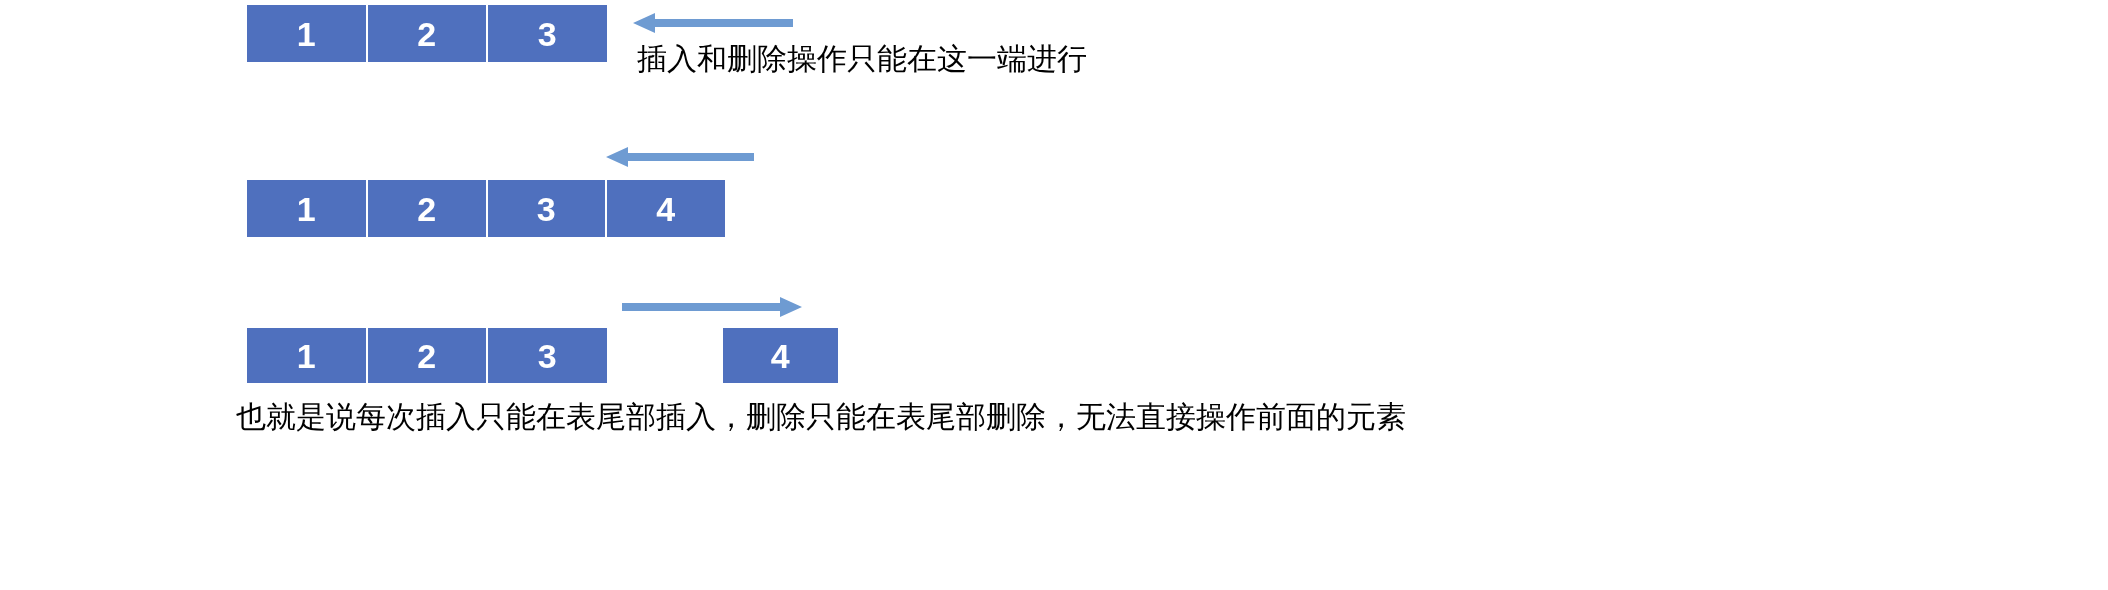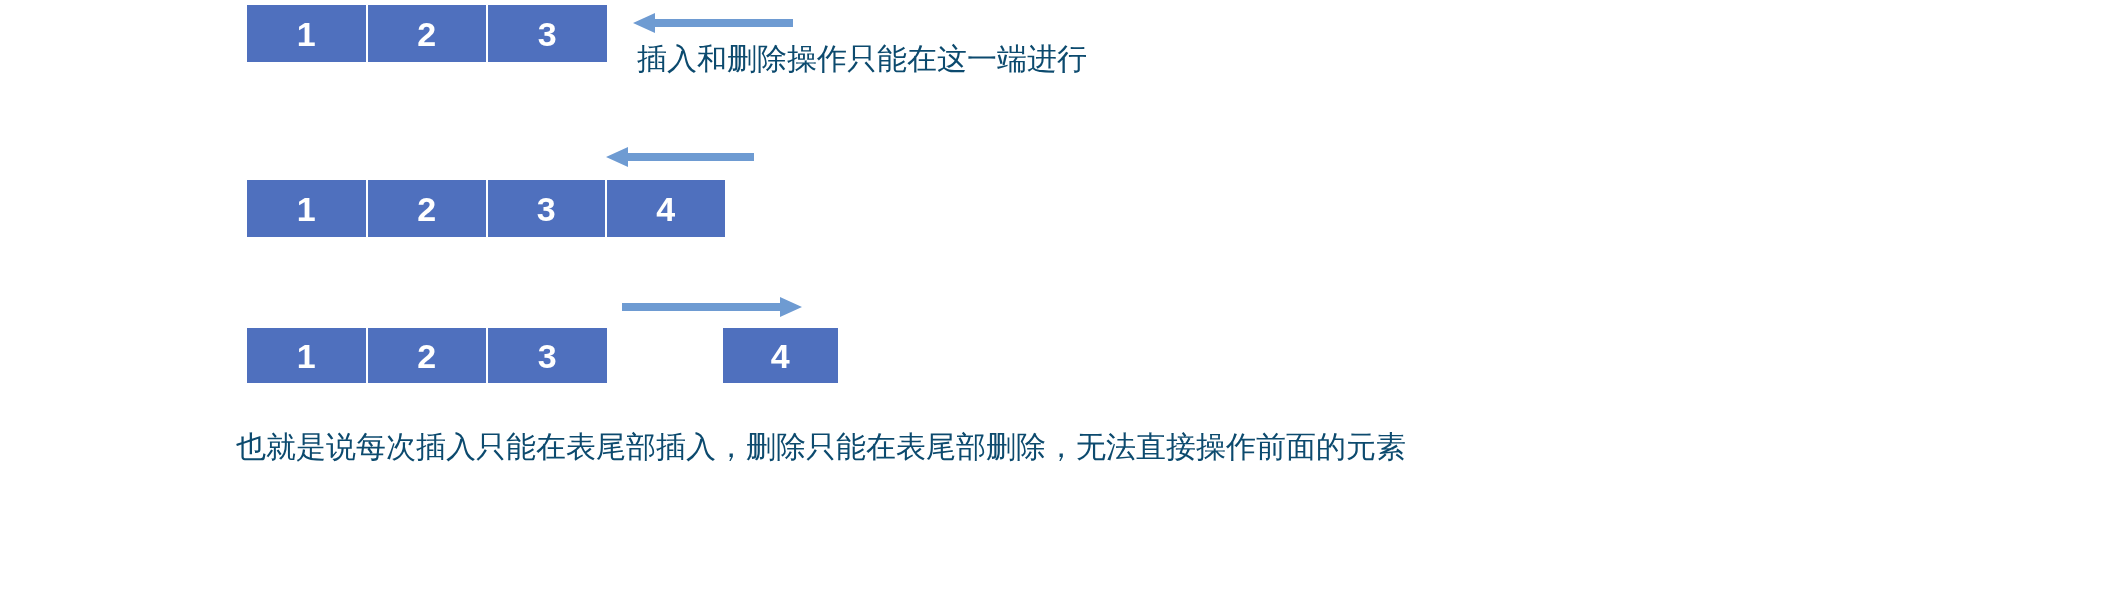--- a/index.html
+++ b/index.html
@@ -51,21 +51,21 @@
     display: block;
   }
   .arrow svg {
     display: block;
     overflow: visible;
   }
 
   
   .caption {
     position: absolute;
-    color: #0c4a6e;
+    color: #000000;
     font-size: 30px;
     line-height: 1.25;
     white-space: nowrap;
     font-family: "DejaVu Sans", "Liberation Sans", sans-serif;
   }
 </style>
 </head>
 <body>
 
 <div id="canvas">
@@ -106,15 +106,15 @@
   <div class="strip" id="strip-3" style="left:247px; top:328px; height:55px;">
     <div class="cell" style="width:121px;">1</div>
     <div class="cell" style="width:120px;">2</div>
     <div class="cell" style="width:119px;">3</div>
   </div>
 
   <div class="strip" id="strip-3-detached" style="left:723px; top:328px; height:55px;">
     <div class="cell detached" style="width:115px;">4</div>
   </div>
 
-  <div class="caption" id="caption-footer" style="left:236px; top:398px;margin-top:30px;">也就是说每次插入只能在表尾部插入，删除只能在表尾部删除，无法直接操作前面的元素</div>
+  <div class="caption" id="caption-footer" style="left:236px; top:398px;">也就是说每次插入只能在表尾部插入，删除只能在表尾部删除，无法直接操作前面的元素</div>
 
 </div>
 
 </body></html>

